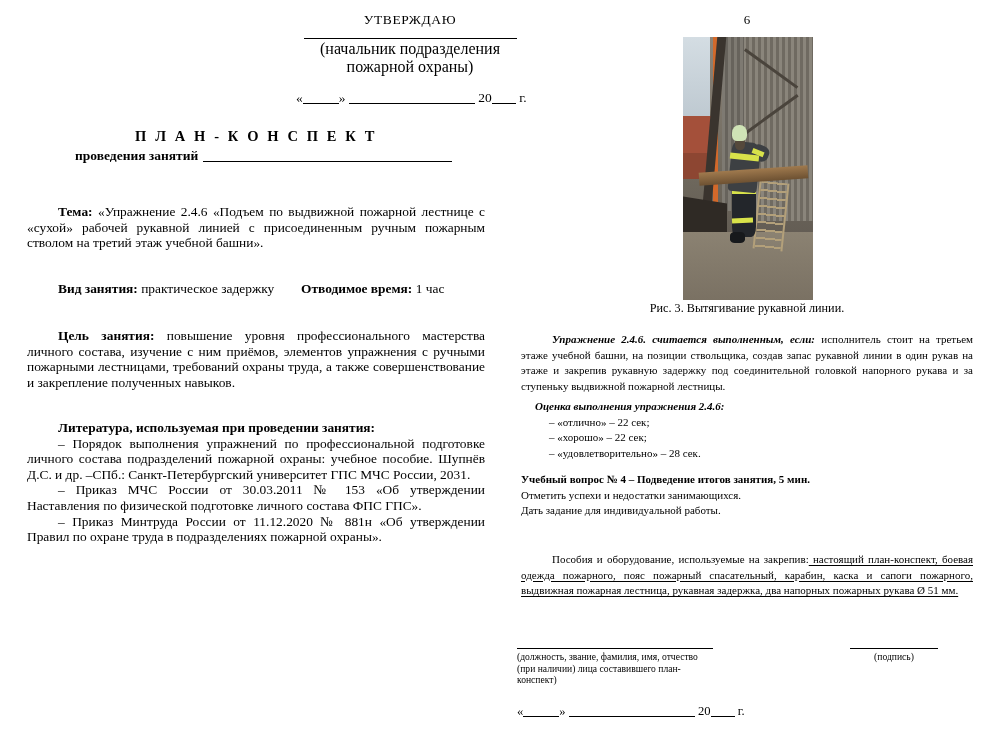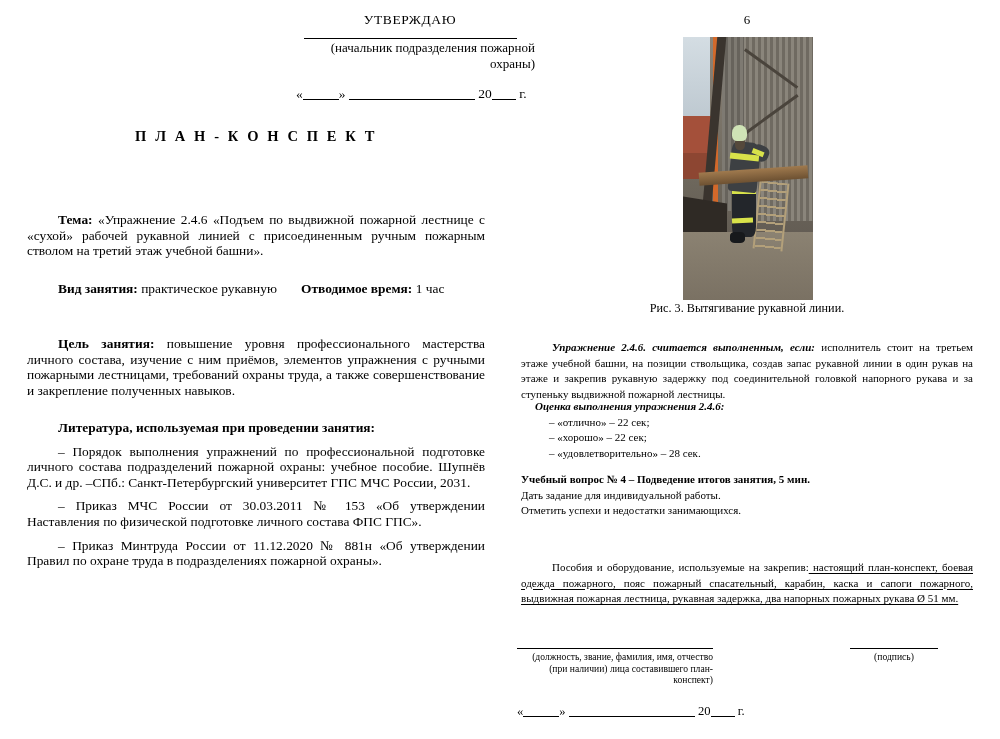--- a/index.html
+++ b/index.html
@@ -15,35 +15,35 @@
   .page{position:absolute;inset:0;}
 
   
   .col-left{
     position:absolute;left:27px;top:0;width:458px;height:739px;
   }
   .col-right{
     position:absolute;left:521px;top:0;width:452px;height:739px;
   }
 
-  .just{text-align:justify;text-justify:inter-word;margin-top:8px;}
+  .just{text-align:justify;text-justify:inter-word;}
   .ind{text-indent:31px;}
   b,.b{font-weight:bold;}
   i,.i{font-style:italic;}
 
   
   .approve{
     position:absolute;left:258px;top:12px;width:250px;text-align:center;
     font-size:13.5px;
   }
   .approve .ttl{letter-spacing:.6px;}
   .approve .rule{
     margin:10px auto 1px auto;width:213px;border-bottom:1px solid #000;height:0;
   }
-  .approve .sub{font-size:13px;text-align:right;}
+  .approve .sub{font-size:16px;}
   .approve .datewrap{
     margin-top:14px;font-size:13.5px;text-align:left;padding-left:11px;
     white-space:nowrap;
   }
   .u-sm{display:inline-block;border-bottom:1px solid #000;width:36px;height:12px;vertical-align:-2px;}
   .u-md{display:inline-block;border-bottom:1px solid #000;width:126px;height:12px;vertical-align:-2px;}
   .u-xs{display:inline-block;border-bottom:1px solid #000;width:24px;height:12px;vertical-align:-2px;}
 
   
   .doc-title{
@@ -99,21 +99,21 @@
 
   
   .sig{position:absolute;left:505px;top:648px;width:470px;font-size:9.6px;}
   .sig .l1{
     position:absolute;left:12px;top:0;width:196px;border-bottom:1px solid #000;height:0;
   }
   .sig .l2{
     position:absolute;left:345px;top:0;width:88px;border-bottom:1px solid #000;height:0;
   }
   .sig .cap1{
-    position:absolute;left:12px;top:3px;width:196px;text-align:right;line-height:11.5px;
+    position:absolute;left:12px;top:3px;width:196px;text-align:left;line-height:11.5px;
   }
   .sig .cap2{
     position:absolute;left:345px;top:3px;width:88px;text-align:center;
   }
   .sig .datewrap{
     position:absolute;left:12px;top:56px;font-size:12.6px;white-space:nowrap;
   }
 
   
   .ph{position:absolute;}
@@ -154,26 +154,27 @@
   <div class="col-left">
 
     <div class="approve">
       <div class="ttl">УТВЕРЖДАЮ</div>
       <div class="rule"></div>
       <div class="sub">(начальник подразделения пожарной охраны)</div>
       <div class="datewrap"><span>«</span><span class="u-sm"></span><span>»</span> <span class="u-md"></span> <span>20</span><span class="u-xs"></span> <span>г.</span></div>
     </div>
 
     <div class="doc-title">П Л А Н - К О Н С П Е К Т</div>
+    <div class="doc-sub"><span>проведения занятий</span><span class="fill"></span></div>
 
     <div class="blk just ind" id="tema"><b>Тема:</b><span> «Упражнение 2.4.6 «Подъем по выдвижной пожарной лестнице с «сухой» рабочей рукавной линией с присоединенным ручным пожарным стволом на третий этаж учебной башни».</span></div>
 
     <div class="blk" id="vid">
       <div class="vid-row">
-        <span class="left"><b>Вид занятия:</b><span> практическое рукавную</span></span>
+        <span class="left"><b>Вид занятия:</b><span> практическое задержку</span></span>
         <span class="right"><b>Отводимое время:</b><span> 1 час</span></span>
       </div>
     </div>
 
     <div class="blk just ind" id="cel"><b>Цель занятия:</b><span> повышение уровня профессионального мастерства личного состава, изучение с ним приёмов, элементов упражнения с ручными пожарными лестницами, требований охраны труда, а также совершенствование и закрепление полученных навыков.</span></div>
 
     <div class="blk" id="lit">
       <div class="lit-head">Литература, используемая при проведении занятия:</div>
       <div class="lit-item just">– Порядок выполнения упражнений по профессиональной подготовке личного состава подразделений пожарной охраны: учебное пособие. Шупнёв Д.С. и др. –СПб.: Санкт-Петербургский университет ГПС МЧС России, 2031.</div>
       <div class="lit-item just">– Приказ МЧС России от 30.03.2011 № 153 «Об утверждении Наставления по физической подготовке личного состава ФПС ГПС».</div>
@@ -218,22 +219,22 @@
 
     <div class="rblk" id="ocenka">
       <div class="oc-head">Оценка выполнения упражнения 2.4.6:</div>
       <div class="dash-item">– «отлично» – 22 сек;</div>
       <div class="dash-item">– «хорошо» – 22 сек;</div>
       <div class="dash-item">– «удовлетворительно» – 28 сек.</div>
     </div>
 
     <div class="rblk" id="vopros">
       <div class="b">Учебный вопрос № 4 – Подведение итогов занятия, 5 мин.</div>
+      <div>Отметить успехи и недостатки занимающихся.</div>
       <div>Дать задание для индивидуальной работы.</div>
-      <div>Отметить успехи и недостатки занимающихся.</div>
     </div>
 
     <div class="rblk just ind" id="posob"><span>Пособия и оборудование, используемые на закрепив:</span><span class="u-line"> настоящий план-конспект, боевая одежда пожарного, пояс пожарный спасательный, карабин, каска и сапоги пожарного, выдвижная пожарная лестница, рукавная задержка, два напорных пожарных рукава Ø 51 мм.</span></div>
   </div>
 
   <div class="sig">
     <div class="l1"></div>
     <div class="l2"></div>
     <div class="cap1">(должность, звание, фамилия, имя, отчество (при наличии) лица составившего план-конспект)</div>
     <div class="cap2">(подпись)</div>

